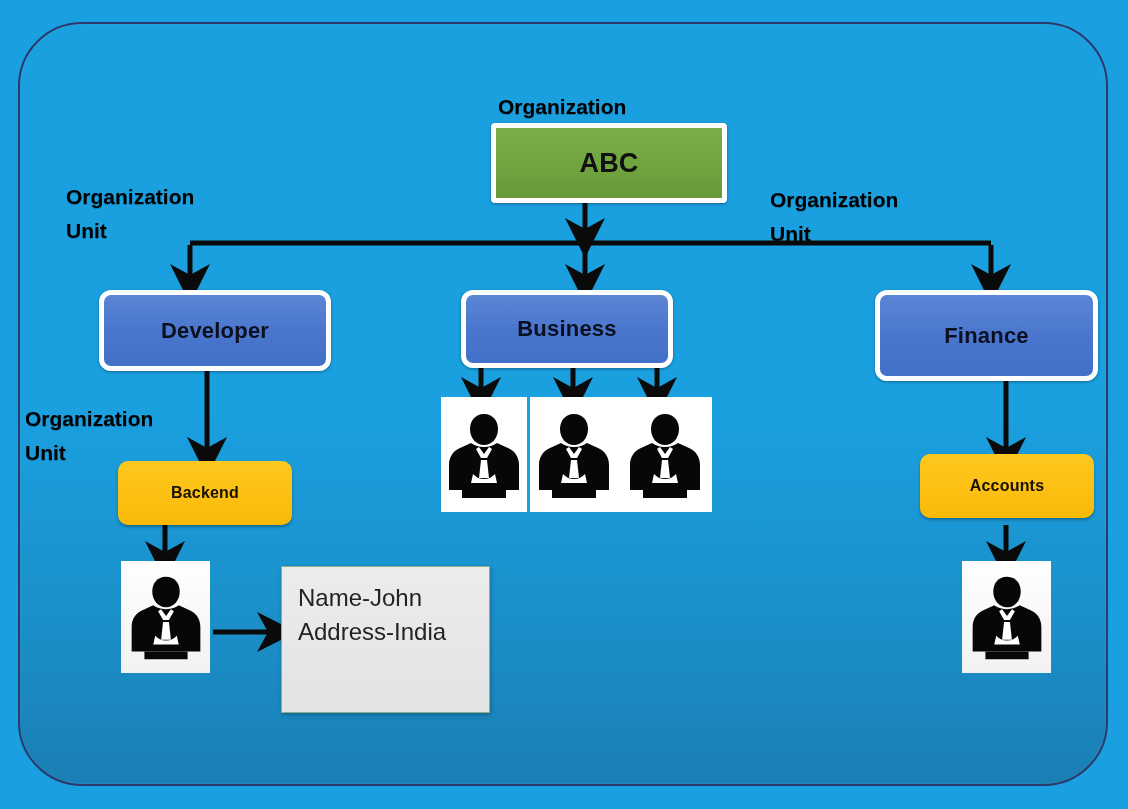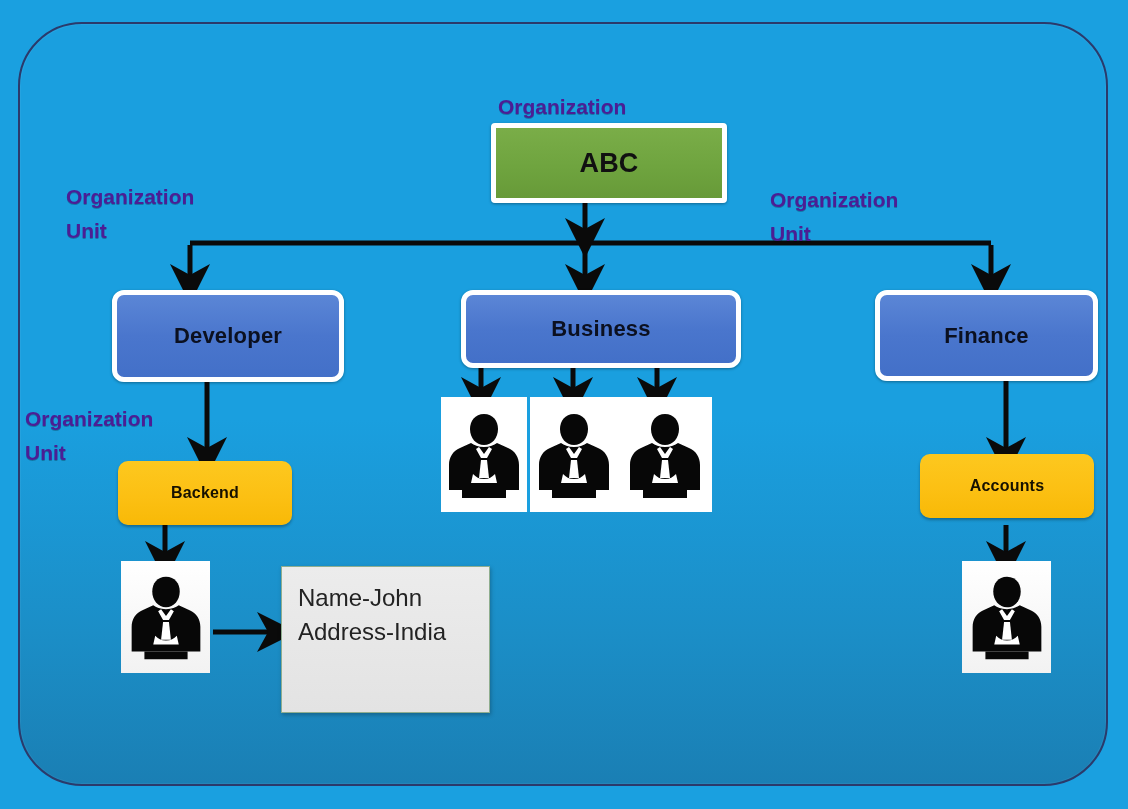--- a/index.html
+++ b/index.html
@@ -56,21 +56,21 @@
     border:none;
     border-radius:10px;
     font-size:16px;
     color:#171100;
     box-shadow:0 2px 3px rgba(0,0,0,.3);
   }
 
   
   .anno{
     position:absolute;
-    color:#4c1d95;
+    color:#000000;
     font-weight:bold;
     font-size:21px;
     line-height:1.6;
     text-shadow:0 1px 0 rgba(0,0,0,.25);
     white-space:pre-line;
     pointer-events:none;
   }
 
   
   #wires{position:absolute;left:0;top:0;width:1128px;height:809px;}
@@ -153,23 +153,23 @@
   <div class="anno" style="left:498px;top:90px;">Organization</div>
   <div class="anno" style="left:66px;top:180px;">Organization
 Unit</div>
   <div class="anno" style="left:770px;top:183px;">Organization
 Unit</div>
   <div class="anno" style="left:25px;top:402px;">Organization
 Unit</div>
 
   <div class="node root" style="left:467px;top:123px;width:236px;height:80px;">ABC</div>
 
-  <div class="node unit" style="left:112px;top:290px;width:232px;height:92px;">Developer</div>
-
-  <div class="node unit" style="left:461px;top:290px;width:280px;height:78px;">Business</div>
+  <div class="node unit" style="left:99px;top:290px;width:232px;height:81px;">Developer</div>
+
+  <div class="node unit" style="left:461px;top:290px;width:212px;height:78px;">Business</div>
 
   <div class="node unit" style="left:875px;top:290px;width:223px;height:91px;">Finance</div>
 
   <div class="node subunit" style="left:118px;top:461px;width:174px;height:64px;">Backend</div>
 
   <div class="node subunit" style="left:920px;top:454px;width:174px;height:64px;">Accounts</div>
 
   <div class="photo-group" style="left:441px;top:397px;height:115px;">
     <div class="photo-cell" style="width:86px;height:115px;">
       <svg width="76" height="108" viewBox="0 0 76 108" aria-hidden="true">

